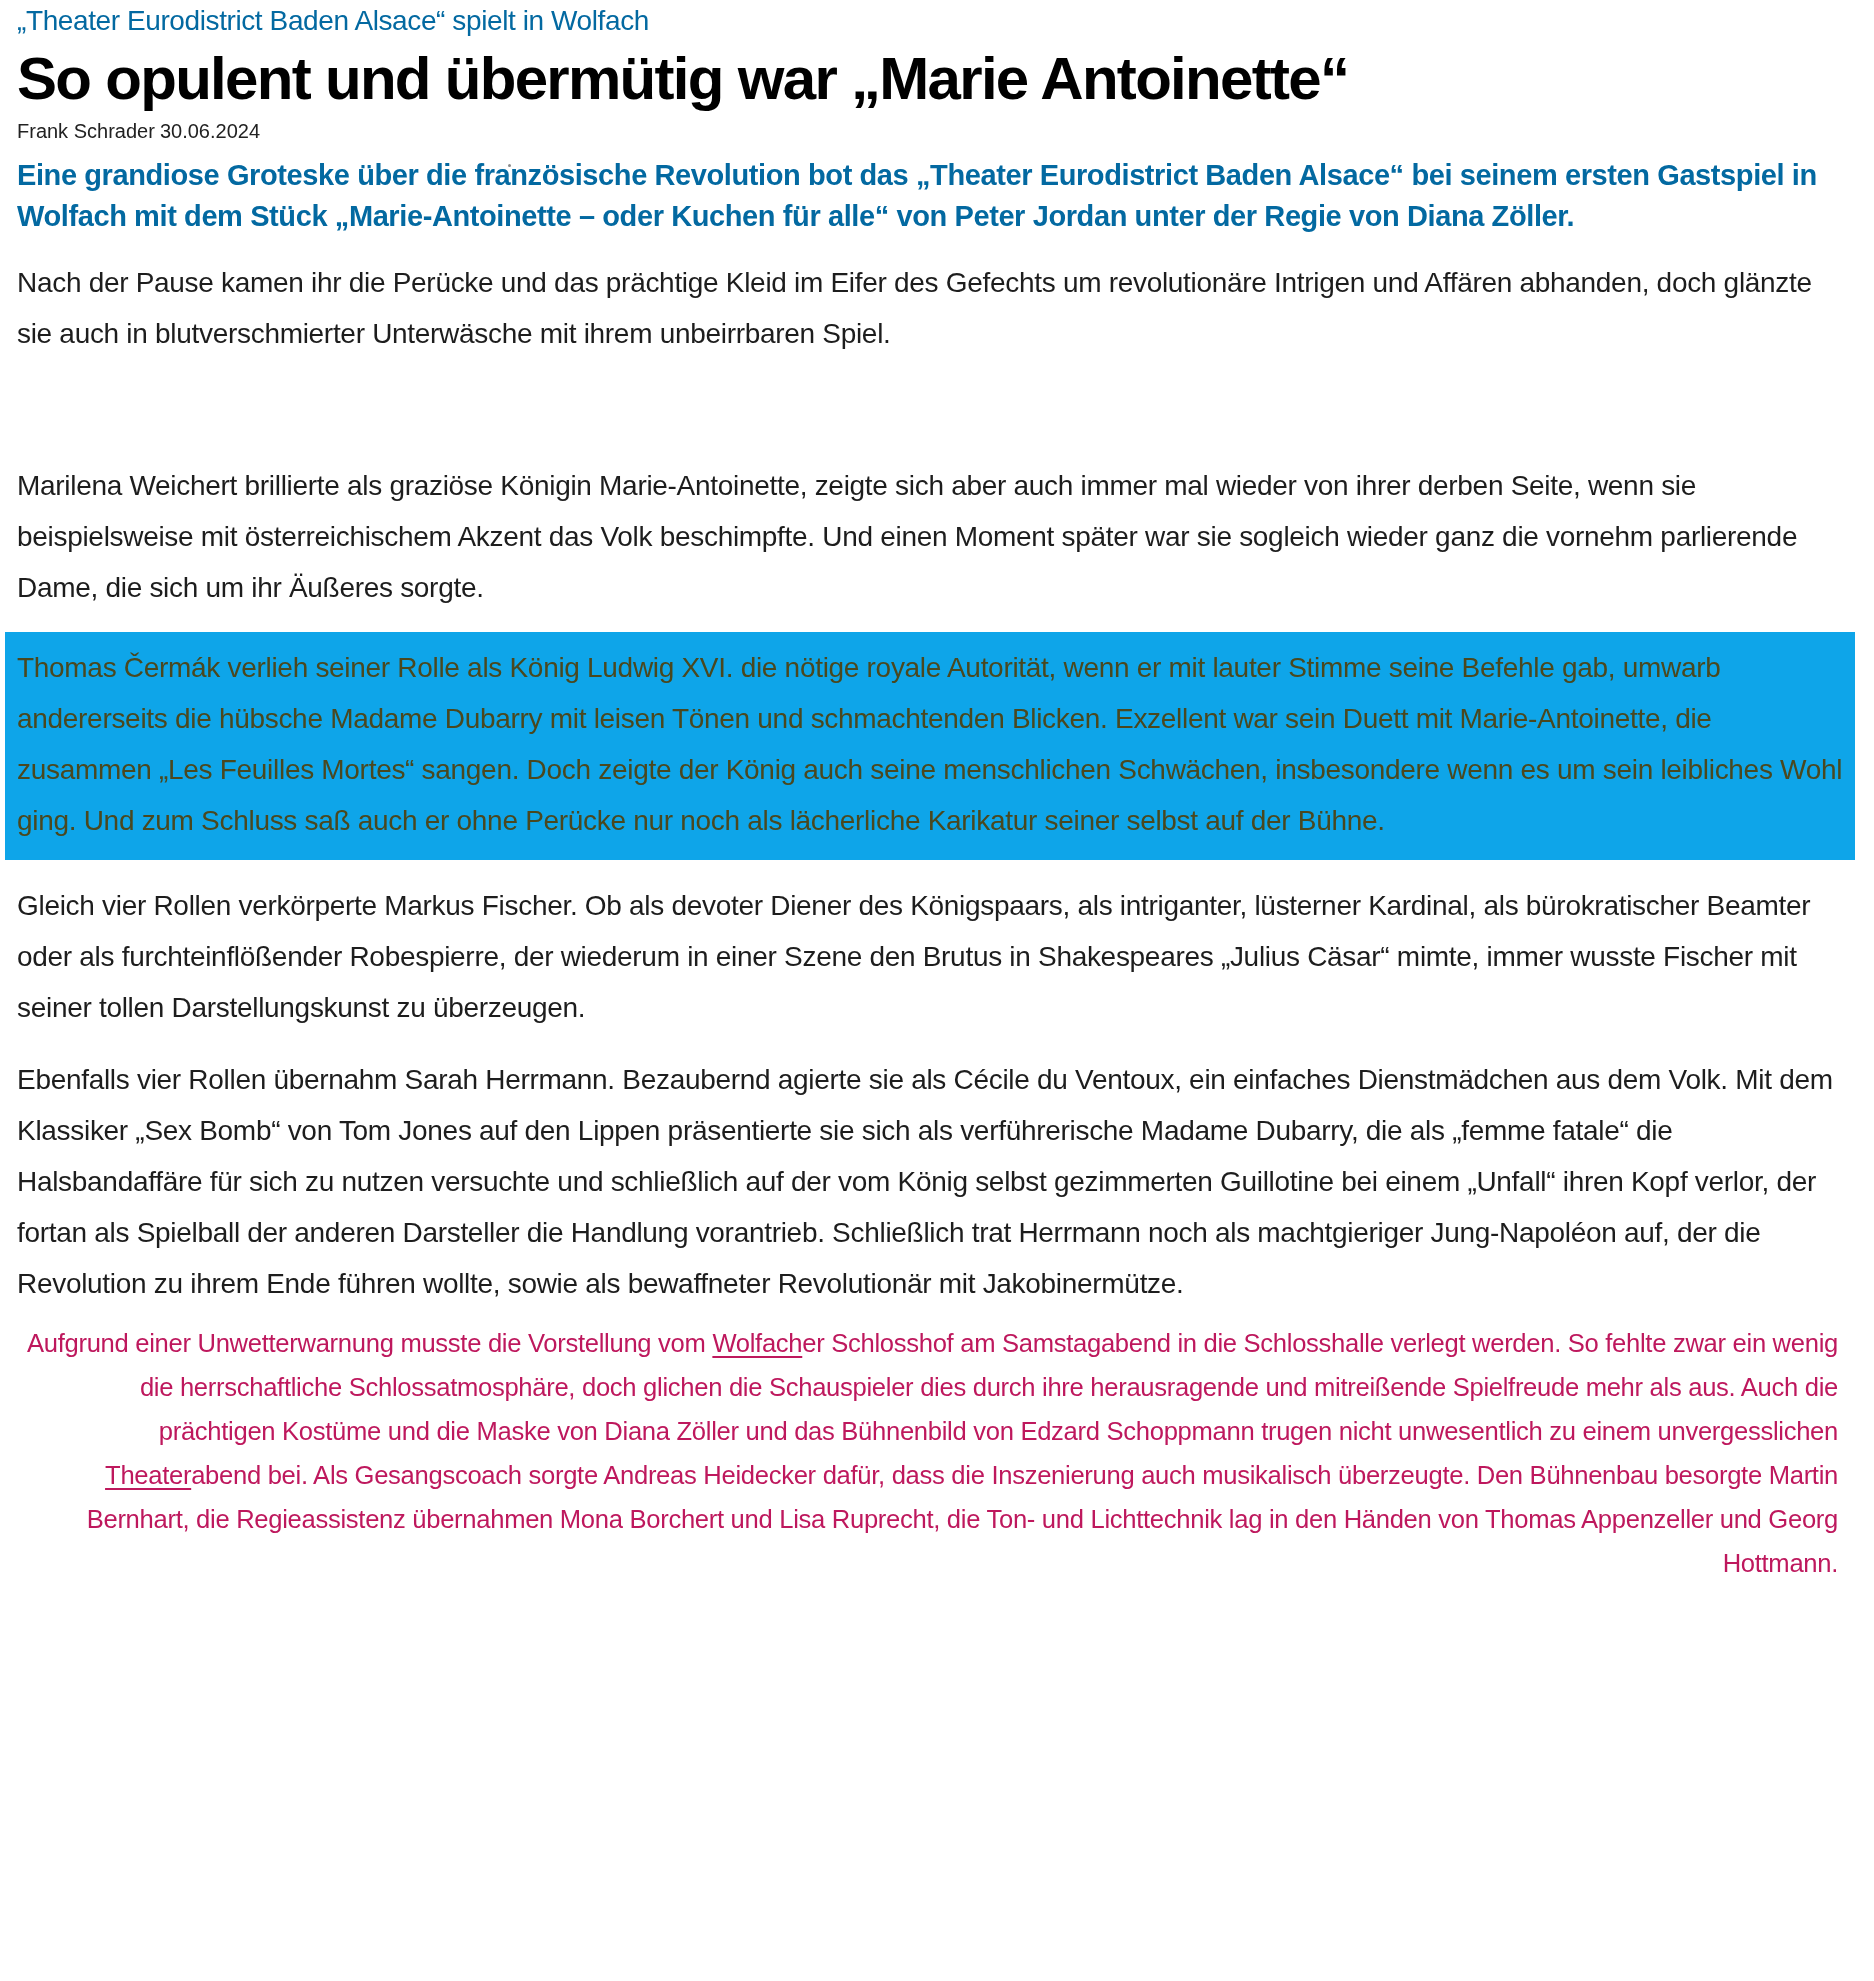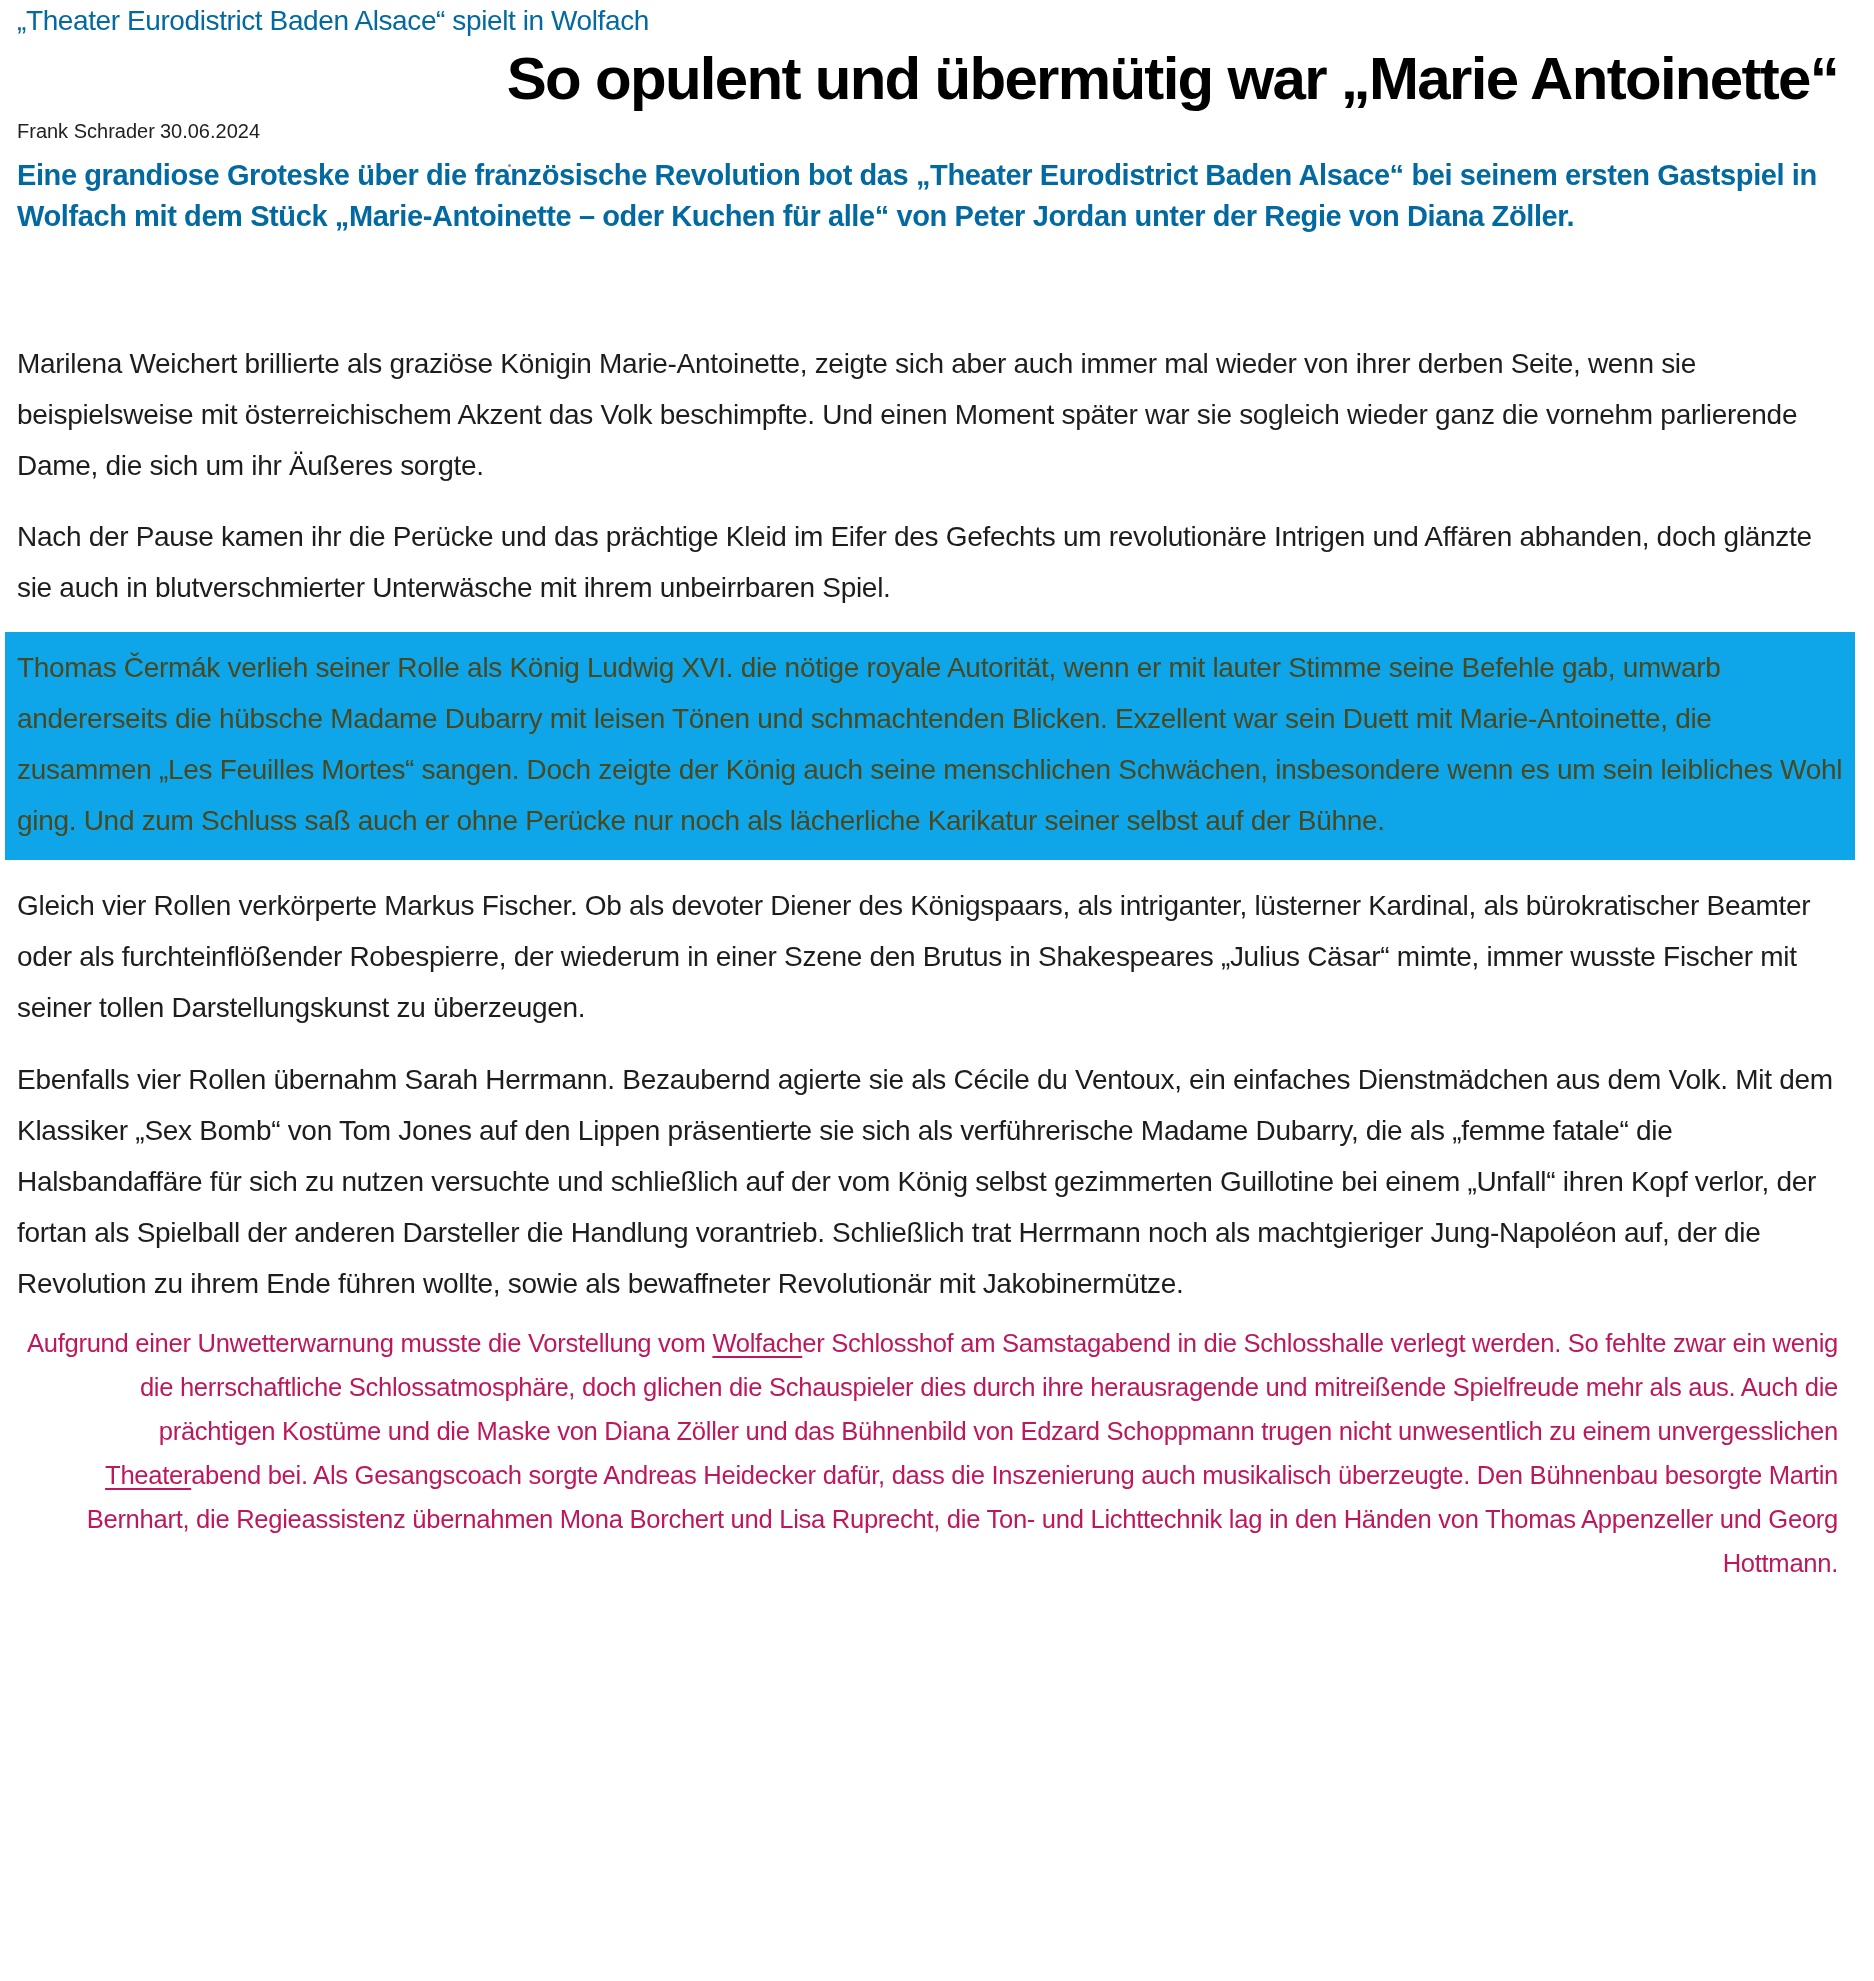--- a/index.html
+++ b/index.html
@@ -24,21 +24,20 @@
     letter-spacing: -0.4px;
     color: #0369a1;
   }
   .headline {
     margin: 8.5px 0 0 0;
     font-size: 60px;
     line-height: 61px;
     font-weight: bold;
     letter-spacing: -1.7px;
     color: #000000;
-    text-align: right;
   }
   .byline {
     margin-top: 8.5px;
     font-size: 20px;
     line-height: 29px;
     color: #222222;
   }
   .byline .author { margin-right: 5.1px; }
   .lead {
     margin: 8.5px 0 0 0;
@@ -106,23 +105,23 @@
   <h1 class="headline">So opulent und übermütig war „Marie Antoinette“</h1>
 
   <div class="byline">
     <span class="author">Frank Schrader</span><span class="date">30.06.2024</span>
   </div>
 
   <span class="dot-artifact"></span>
 
   <p class="lead">Eine grandiose Groteske über die französische Revolution bot das „Theater Eurodistrict Baden Alsace“ bei seinem ersten Gastspiel in Wolfach mit dem Stück „Marie-Antoinette – oder Kuchen für alle“ von Peter Jordan unter der Regie von Diana Zöller.</p>
 
+  <p class="body-para">Nach der Pause kamen ihr die Perücke und das prächtige Kleid im Eifer des Gefechts um revolutionäre Intrigen und Affären abhanden, doch glänzte sie auch in blutverschmierter Unterwäsche mit ihrem unbeirrbaren Spiel.</p>
+
   <p class="body-para after-lead">Marilena Weichert brillierte als graziöse Königin Marie-Antoinette, zeigte sich aber auch immer mal wieder von ihrer derben Seite, wenn sie beispielsweise mit österreichischem Akzent das Volk beschimpfte. Und einen Moment später war sie sogleich wieder ganz die vornehm parlierende Dame, die sich um ihr Äußeres sorgte.</p>
-
-  <p class="body-para">Nach der Pause kamen ihr die Perücke und das prächtige Kleid im Eifer des Gefechts um revolutionäre Intrigen und Affären abhanden, doch glänzte sie auch in blutverschmierter Unterwäsche mit ihrem unbeirrbaren Spiel.</p>
 
   <div class="body-para highlight">Thomas Čermák verlieh seiner Rolle als König Ludwig XVI. die nötige royale Autorität, wenn er mit lauter Stimme seine Befehle gab, umwarb andererseits die hübsche Madame Dubarry mit leisen Tönen und schmachtenden Blicken. Exzellent war sein Duett mit Marie-Antoinette, die zusammen „Les Feuilles Mortes“ sangen. Doch zeigte der König auch seine menschlichen Schwächen, insbesondere wenn es um sein leibliches Wohl ging. Und zum Schluss saß auch er ohne Perücke nur noch als lächerliche Karikatur seiner selbst auf der Bühne.</div>
 
   <p class="body-para">Gleich vier Rollen verkörperte Markus Fischer. Ob als devoter Diener des Königspaars, als intriganter, lüsterner Kardinal, als bürokratischer Beamter oder als furchteinflößender Robespierre, der wiederum in einer Szene den Brutus in Shakespeares „Julius Cäsar“ mimte, immer wusste Fischer mit seiner tollen Darstellungskunst zu überzeugen.</p>
 
   <p class="body-para">Ebenfalls vier Rollen übernahm Sarah Herrmann. Bezaubernd agierte sie als Cécile du Ventoux, ein einfaches Dienstmädchen aus dem Volk. Mit dem Klassiker „Sex Bomb“ von Tom Jones auf den Lippen präsentierte sie sich als verführerische Madame Dubarry, die als „femme fatale“ die Halsbandaffäre für sich zu nutzen versuchte und schließlich auf der vom König selbst gezimmerten Guillotine bei einem „Unfall“ ihren Kopf verlor, der fortan als Spielball der anderen Darsteller die Handlung vorantrieb. Schließlich trat Herrmann noch als machtgieriger Jung-Napoléon auf, der die Revolution zu ihrem Ende führen wollte, sowie als bewaffneter Revolutionär mit Jakobinermütze.</p>
 
 
 
   <p class="final-para"><span>Aufgrund einer Unwetterwarnung musste die Vorstellung vom </span><a class="inline-link">Wolfach</a><span>er Schlosshof am Samstagabend in die Schlosshalle verlegt werden. So fehlte zwar ein wenig die herrschaftliche Schlossatmosphäre, doch glichen die Schauspieler dies durch ihre herausragende und mitreißende Spielfreude mehr als aus. Auch die prächtigen Kostüme und die Maske von Diana Zöller und das Bühnenbild von Edzard Schoppmann trugen nicht unwesentlich zu einem unvergesslichen </span><a class="inline-link">Theater</a><span>abend bei. Als Gesangscoach sorgte Andreas Heidecker dafür, dass die Inszenierung auch musikalisch überzeugte. Den Bühnenbau besorgte Martin Bernhart, die Regieassistenz übernahmen Mona Borchert und Lisa Ruprecht, die Ton- und Lichttechnik lag in den Händen von Thomas Appenzeller und Georg Hottmann.</span></p>

